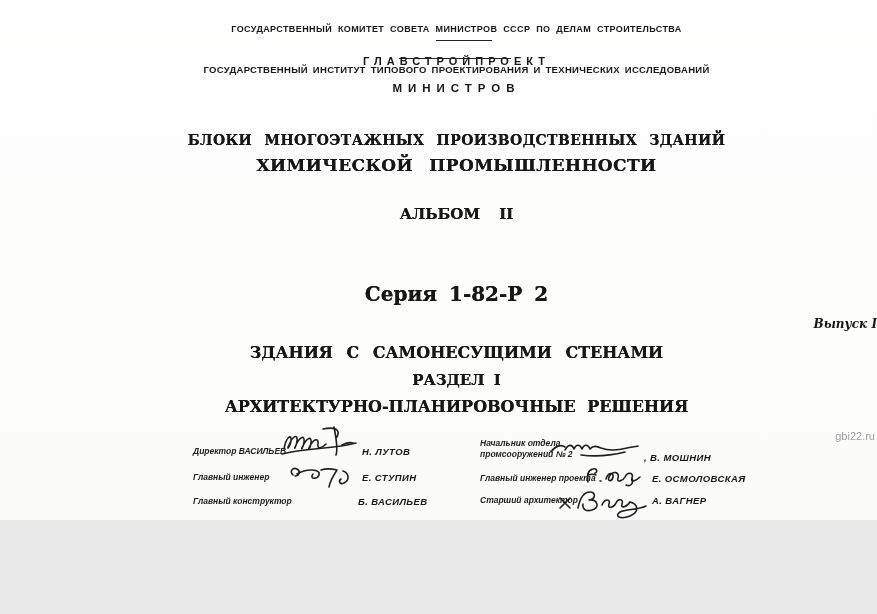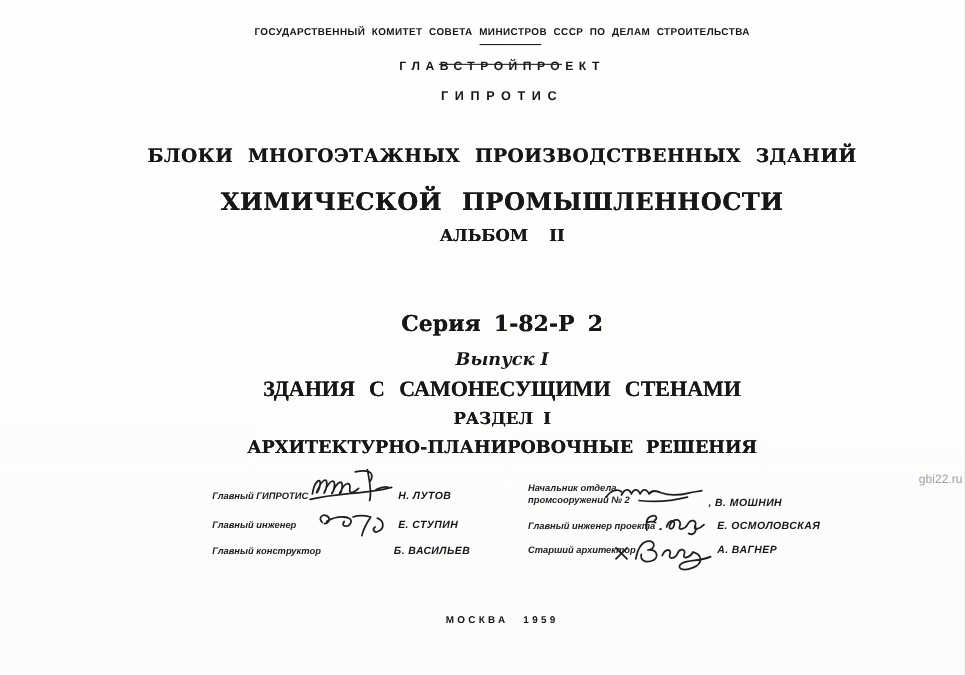--- a/index.html
+++ b/index.html
@@ -1,43 +1,43 @@
 <!DOCTYPE html>
 <html><head>
 <meta charset="utf-8">
 <style>
   html,body{margin:0;padding:0;background:#e8e8e8;}
   .page{
-    position:relative;width:877px;height:614px;overflow:hidden;
+    position:relative;width:877px;height:520px;overflow:hidden;
     background:linear-gradient(180deg,#fefefe 0%,#fdfdfc 60%,#fbfbfa 100%);
     color:#171717;
   }
   .abs{position:absolute;}
   .ctr{left:36px;right:0;text-align:center;}
   .sans{font-family:"Liberation Sans",sans-serif;}
   .serif{font-family:"DejaVu Serif",serif;}
   .ink{color:#171717;}
 
   
   .h-line1{top:24px;font-size:9px;font-weight:bold;letter-spacing:.4px;word-spacing:3px;}
   .rule1{top:40px;left:436px;width:56px;height:1px;background:#222;}
   .h-line2{top:43px;font-size:11px;font-weight:bold;letter-spacing:5px;margin-top:12px;}
   .rule2{top:58px;left:399px;width:112px;height:1px;background:#222;}
   .h-line3{top:64px;font-size:9.5px;font-weight:bold;letter-spacing:.3px;word-spacing:2px;}
   .h-line4{top:82px;font-size:11.5px;font-weight:bold;letter-spacing:6px;}
 
   
   .t-main{font-weight:bold;text-shadow:0 0 .4px #1a1a1a;}
-  .t-line1{top:132px;font-size:17px;word-spacing:7px;letter-spacing:.4px;}
-  .t-line2{top:155px;font-size:22px;word-spacing:10px;letter-spacing:.4px;margin-top:16px;}
+  .t-line1{top:132px;font-size:14px;word-spacing:7px;letter-spacing:.4px;}
+  .t-line2{top:155px;font-size:17px;word-spacing:10px;letter-spacing:.4px;}
   .t-album{top:205px;font-size:15px;word-spacing:14px;}
   .t-sub{top:235px;font-size:20px;word-spacing:9px;letter-spacing:.4px;}
   .t-series{top:282px;font-size:20px;font-weight:600;word-spacing:5px;text-shadow:0 0 .3px #1a1a1a;}
-  .t-issue{top:317px;font-size:16px;font-weight:bold;font-style:italic;}
-  .t-issue-title{top:343px;font-size:20px;word-spacing:8px;font-family:Liberation Serif, serif;}
+  .t-issue{top:317px;font-size:12px;font-weight:bold;font-style:italic;text-align:right;}
+  .t-issue-title{top:343px;font-size:16px;word-spacing:8px;}
   .t-section{top:371px;font-size:15px;word-spacing:4px;}
   .t-section-title{top:397px;font-size:16px;word-spacing:6px;}
 
   
   .sig-role{font-family:"Liberation Sans",sans-serif;font-size:8.5px;font-weight:bold;
             font-style:italic;line-height:11px;white-space:pre-line;color:#1c1c1c;}
   .sig-name{font-family:"Liberation Sans",sans-serif;font-size:9.5px;font-weight:bold;
             font-style:italic;letter-spacing:.4px;color:#161616;white-space:nowrap;}
   .sig svg{display:block;}
   .stroke{stroke:#1f1f1f;fill:none;stroke-width:1.6;stroke-linecap:round;stroke-linejoin:round;}
@@ -47,32 +47,33 @@
 </style>
 </head>
 <body>
 
 <div class="page">
 
   <div class="abs ctr sans ink h-line1">ГОСУДАРСТВЕННЫЙ КОМИТЕТ СОВЕТА МИНИСТРОВ СССР ПО ДЕЛАМ СТРОИТЕЛЬСТВА</div>
   <div class="abs rule1"></div>
   <div class="abs ctr sans ink h-line2">ГЛАВСТРОЙПРОЕКТ</div>
   <div class="abs rule2"></div>
-  <div class="abs ctr sans ink h-line4">ГИПРОТИС</div>
+  <div class="abs ctr sans ink h-line3">ГОСУДАРСТВЕННЫЙ ИНСТИТУТ ТИПОВОГО ПРОЕКТИРОВАНИЯ И ТЕХНИЧЕСКИХ ИССЛЕДОВАНИЙ</div>
+  <div class="abs ctr sans ink h-line4">МИНИСТРОВ</div>
 
   <div class="abs ctr serif t-main t-line1">БЛОКИ МНОГОЭТАЖНЫХ ПРОИЗВОДСТВЕННЫХ ЗДАНИЙ</div>
   <div class="abs ctr serif t-main t-line2">ХИМИЧЕСКОЙ ПРОМЫШЛЕННОСТИ</div>
   <div class="abs ctr serif t-main t-album">АЛЬБОМ II</div>
   <div class="abs ctr serif t-series">Серия 1-82-Р 2</div>
   <div class="abs ctr serif t-issue">Выпуск I</div>
   <div class="abs ctr serif t-main t-issue-title">ЗДАНИЯ С САМОНЕСУЩИМИ СТЕНАМИ</div>
   <div class="abs ctr serif t-main t-section-title">АРХИТЕКТУРНО-ПЛАНИРОВОЧНЫЕ РЕШЕНИЯ</div>
   <div class="abs ctr serif t-main t-section">РАЗДЕЛ I</div>
 
-  <div class="abs sig-role" style="left:193px;top:446px;">Главный ГИПРОТИС</div>
+  <div class="abs sig-role" style="left:193px;top:446px;">Директор ВАСИЛЬЕВ</div>
   <div class="abs sig" style="left:276px;top:422px;">
     <svg width="86" height="42" viewBox="0 0 86 42">
       <path class="stroke" d="M8 27 C10 15 16 11 15 19 C14 25 10 29 13 23 C17 13 22 12 21 19 C20 26 17 29 20 23 C24 14 29 13 28 20 C27 27 24 29 27 24 C31 15 36 14 35 21 C34 28 31 29 34 24 C38 16 43 16 42 22 C41 28 46 26 50 22"></path>
       <path class="stroke" d="M47 7 C52 6 58 5 61 8 C63 10 62 14 60 16 M58 5 C60 15 62 27 60 33"></path>
       <path class="stroke" d="M6 32 C30 26 58 27 80 21"></path>
       <path class="stroke" d="M66 23 C70 21 74 20 77 21"></path>
     </svg>
   </div>
   <div class="abs sig-name" style="left:362px;top:446px;">Н. ЛУТОВ</div>
 

